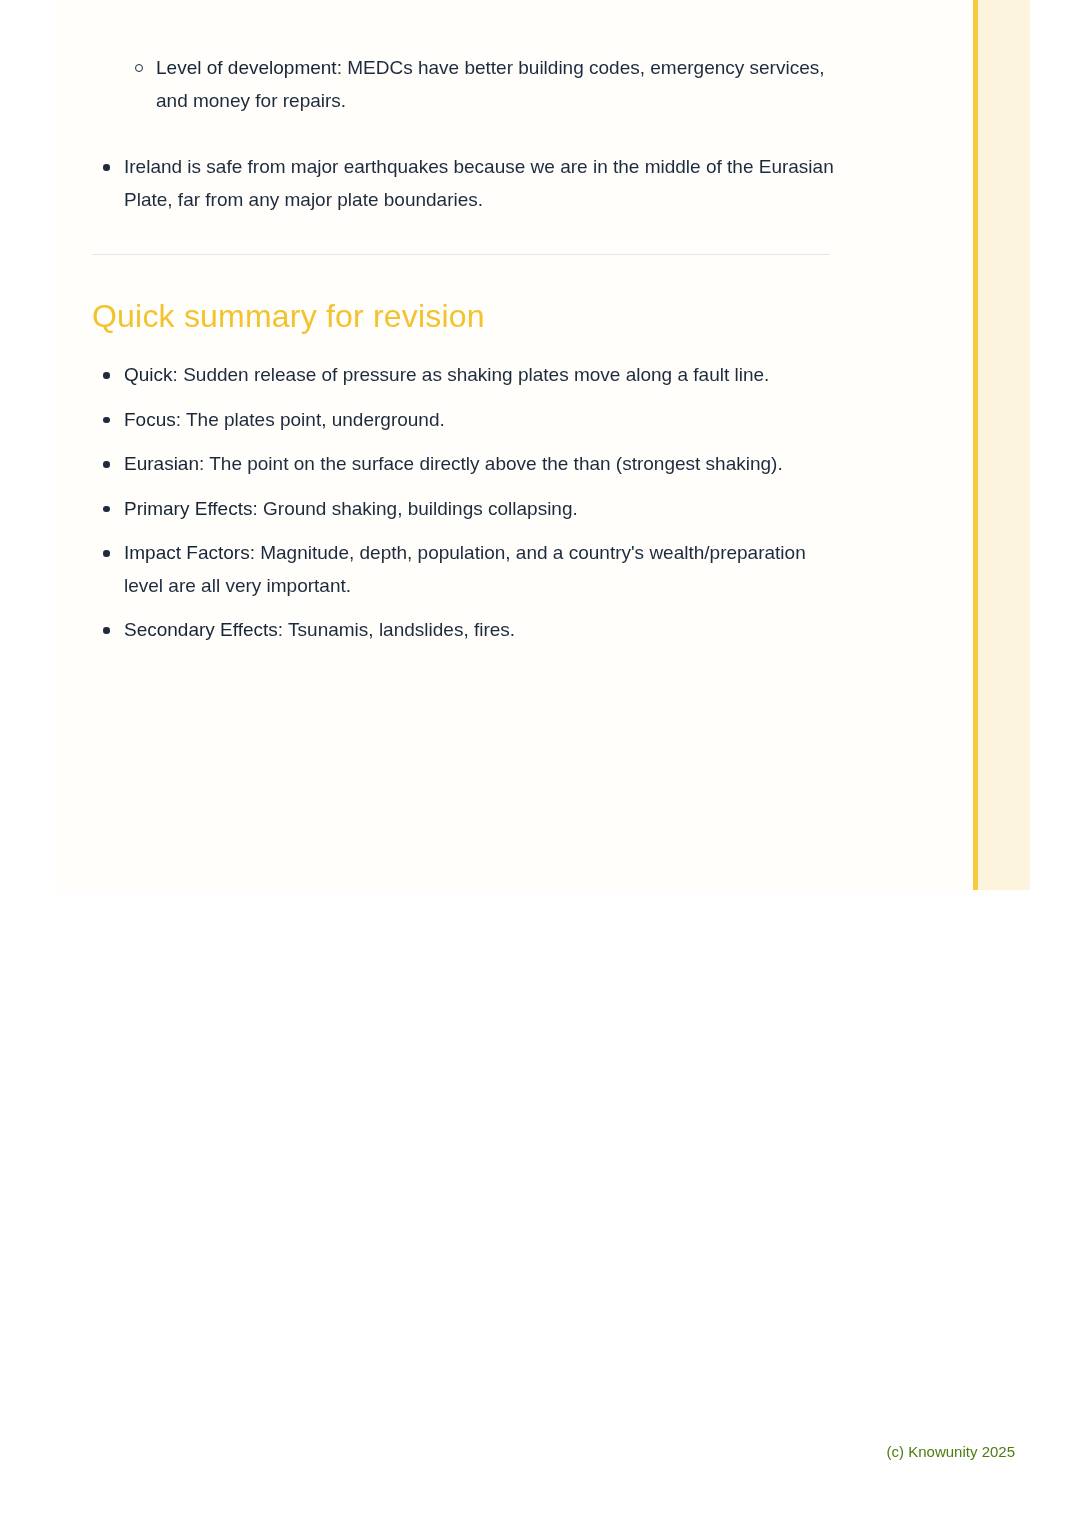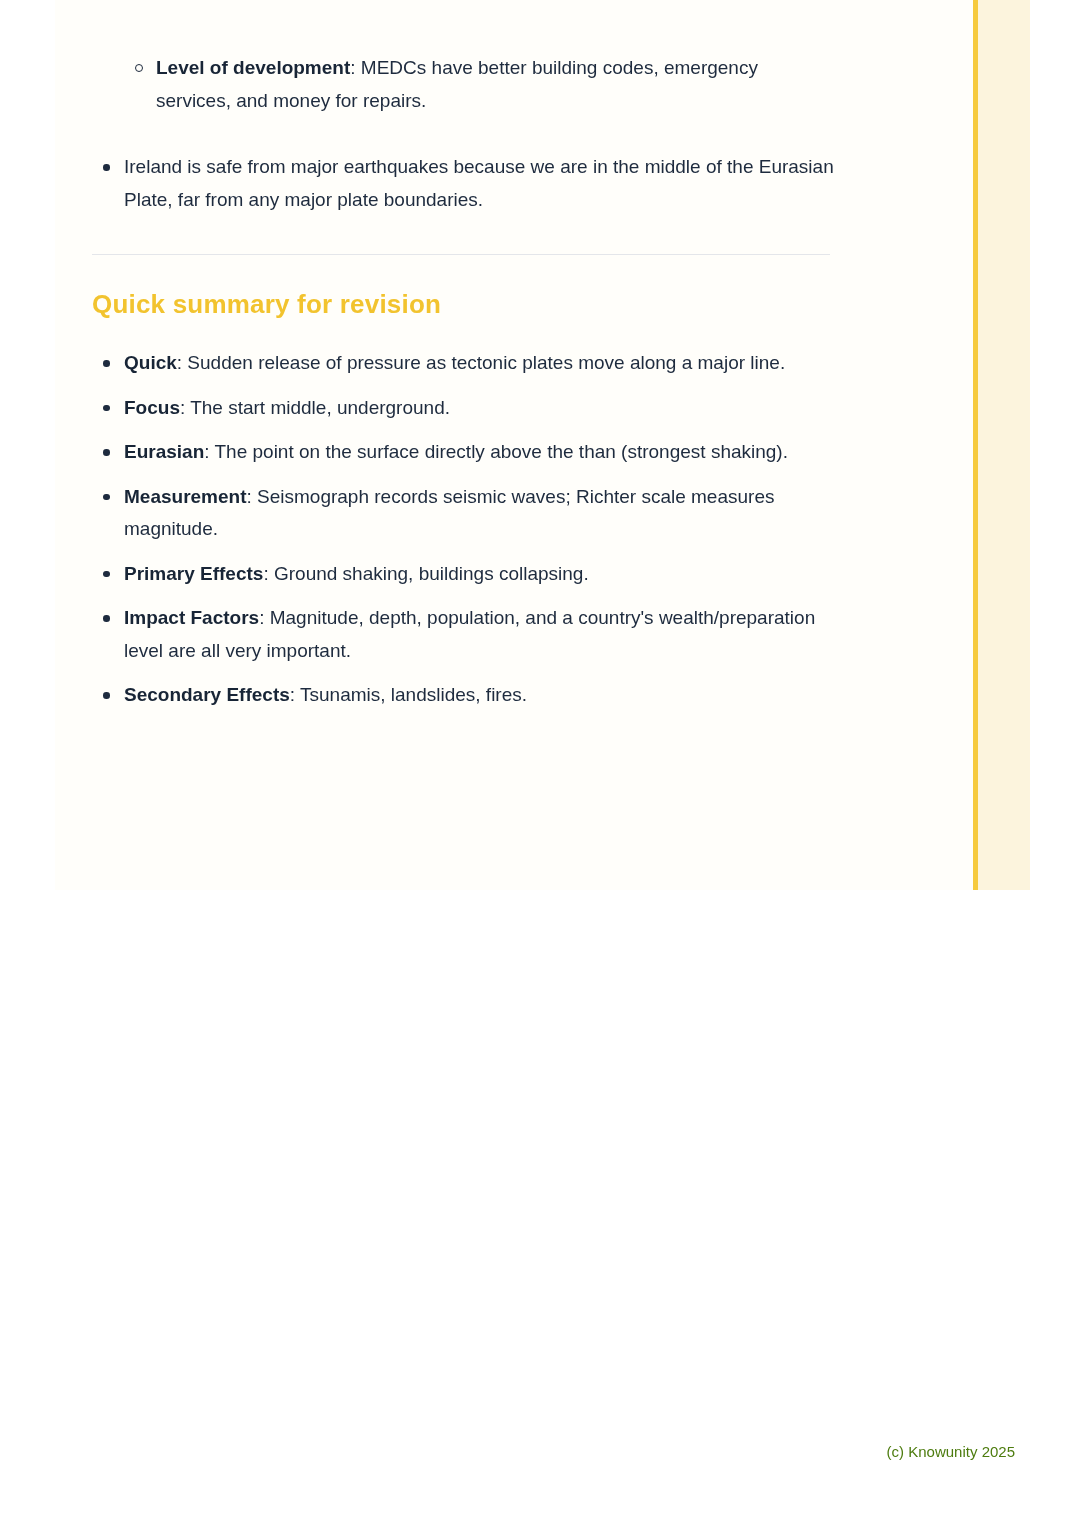--- a/index.html
+++ b/index.html
@@ -57,33 +57,33 @@
     background: #1e2b3e;
   }
   .circle {
     width: 8px; height: 8px;
     margin-top: 12px;
     border-radius: 50%;
     border: 1.5px solid #1e2b3e;
     background: transparent;
   }
   .li-text { flex: 1 1 auto; }
-  .li-text strong { font-weight: 700; color: #182536; }
+  .li-text strong { font-weight: 400; color: #182536; }
   .divider {
     border: none;
     border-top: 1px solid #e4e6ea;
     margin: 38px 0 0 0;
     width: 738px;
   }
   .section-heading {
-    margin-top: 32px;
+    margin-top: 44px;
     margin-bottom: 26px;
-    font-size: 26px;
+    font-size: 32px;
     line-height: 34px;
-    font-weight: 700;
+    font-weight: 400;
     color: #f2c32e;
     letter-spacing: 0.2px;
   }
   .footer {
     position: absolute;
     right: 65px;
     bottom: 68px;
     font-size: 15px;
     color: #4d7c0f;
   }
@@ -114,43 +114,37 @@
     <hr class="divider">
 
     <h2 class="section-heading">Quick summary for revision</h2>
 
     <div>
 
       <div class="li">
         <span class="marker-col">
             <span class="dot"></span>
           </span>
-        <p class="li-text"><strong>Quick</strong><span>: Sudden release of pressure as tectonic plates move along a major line.</span></p>
+        <p class="li-text"><strong>Quick</strong><span>: Sudden release of pressure as shaking plates move along a fault line.</span></p>
       </div>
 
       <div class="li">
         <span class="marker-col">
             <span class="dot"></span>
           </span>
-        <p class="li-text"><strong>Focus</strong><span>: The start middle, underground.</span></p>
+        <p class="li-text"><strong>Focus</strong><span>: The plates point, underground.</span></p>
       </div>
 
       <div class="li">
         <span class="marker-col">
             <span class="dot"></span>
           </span>
         <p class="li-text"><strong>Eurasian</strong><span>: The point on the surface directly above the than (strongest shaking).</span></p>
       </div>
 
-      <div class="li">
-        <span class="marker-col">
-            <span class="dot"></span>
-          </span>
-        <p class="li-text"><strong>Measurement</strong><span>: Seismograph records seismic waves; Richter scale measures magnitude.</span></p>
-      </div>
 
 
       <div class="li">
         <span class="marker-col">
             <span class="dot"></span>
           </span>
         <p class="li-text"><strong>Primary Effects</strong><span>: Ground shaking, buildings collapsing.</span></p>
       </div>
 
       <div class="li">

